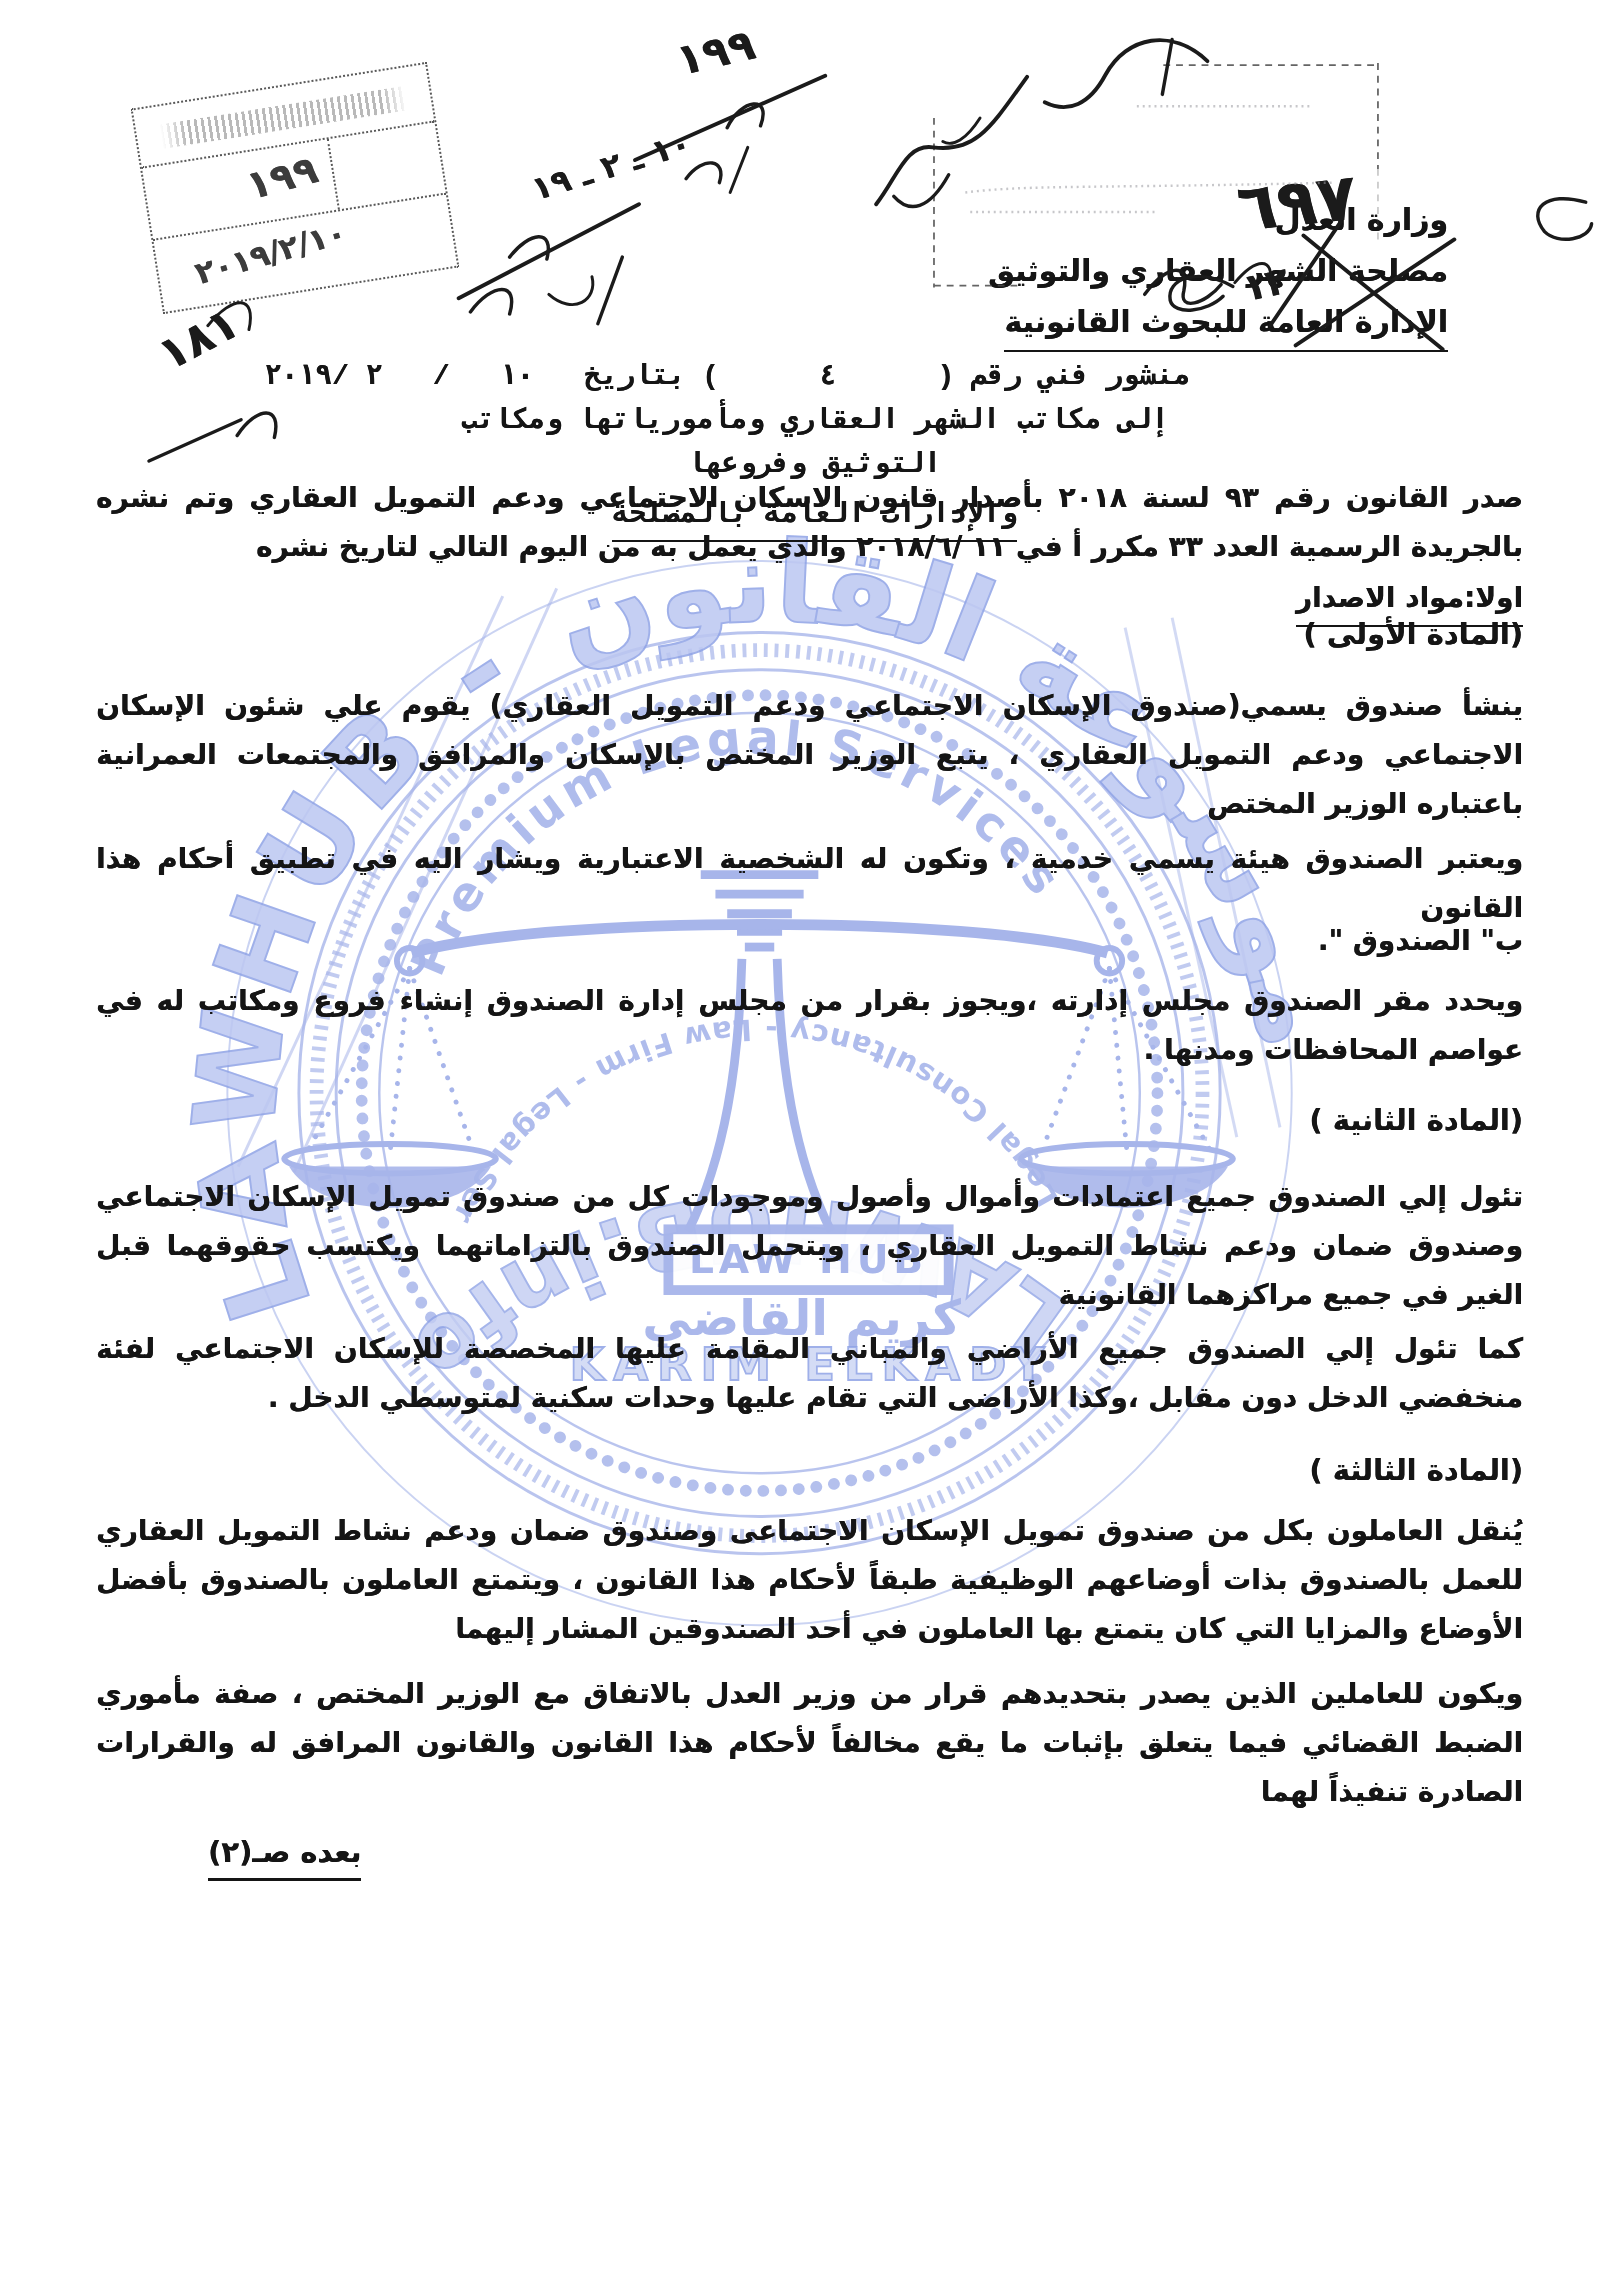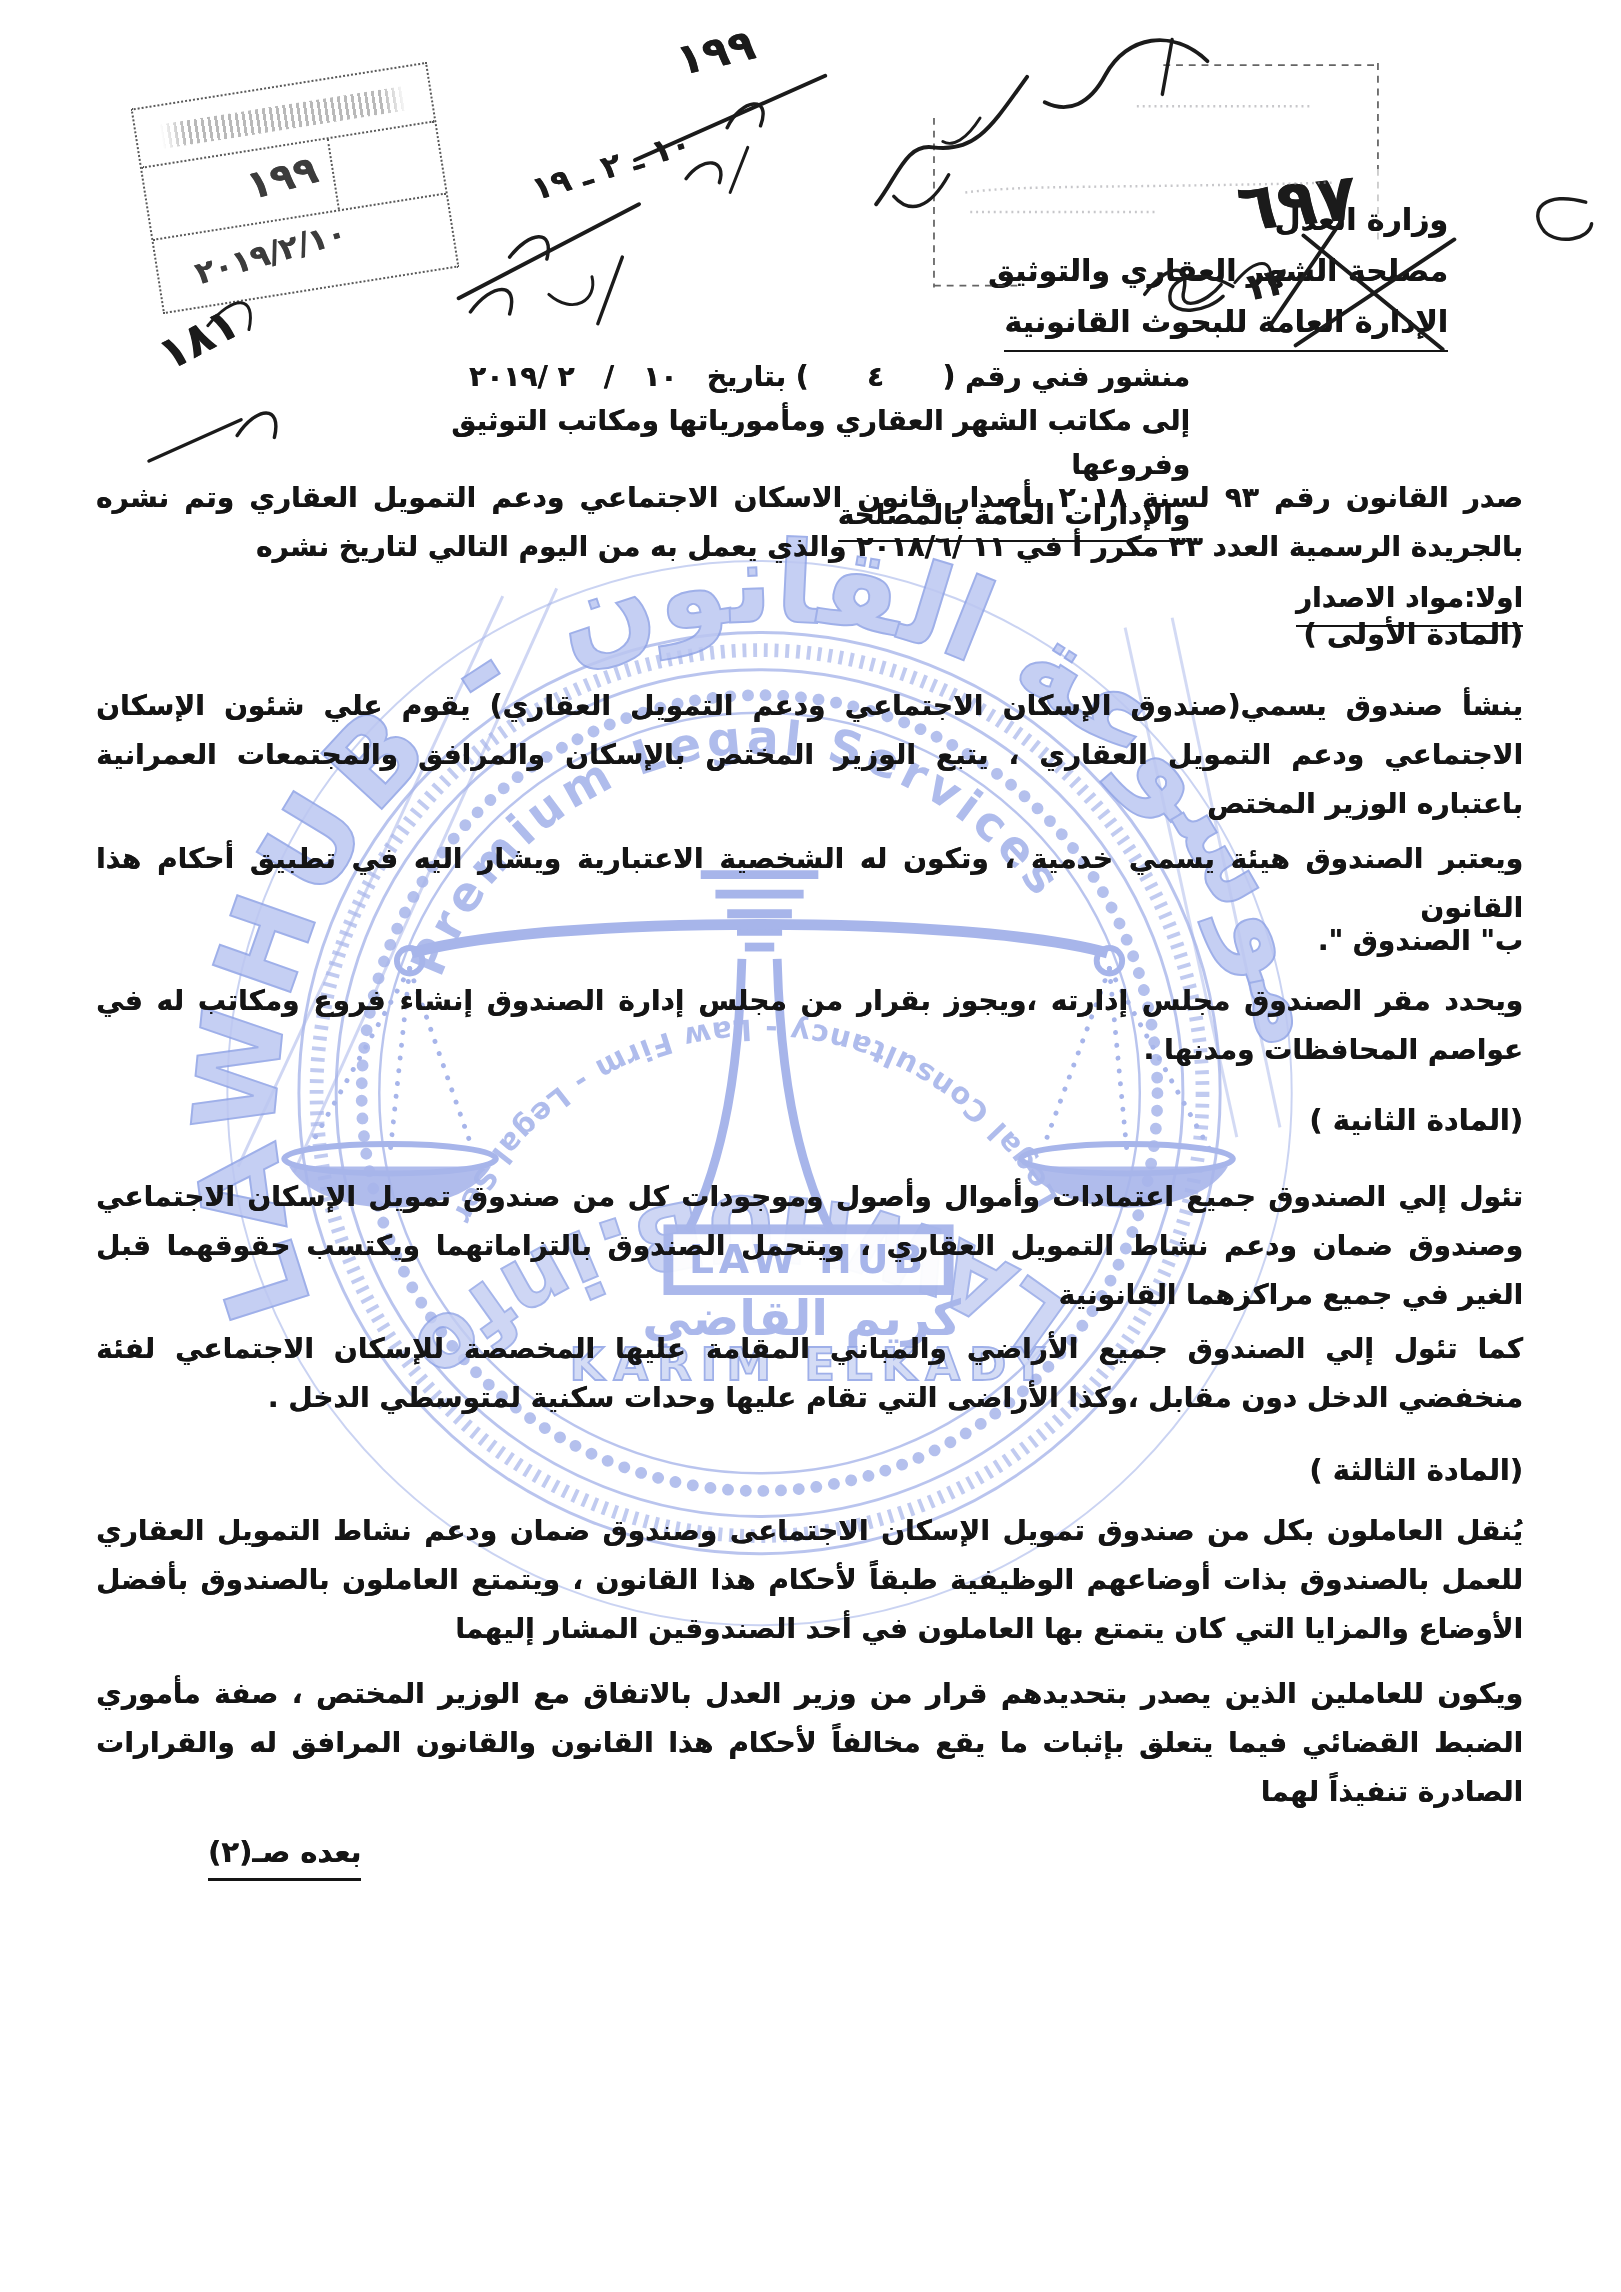--- a/index.html
+++ b/index.html
@@ -12,22 +12,22 @@
   .wm{position:absolute;left:0;top:0;z-index:0;}
   .ink{position:absolute;left:0;top:0;z-index:3;pointer-events:none;}
   .content{
     position:absolute;left:0;top:0;width:1621px;height:1626px;z-index:2;
     direction:rtl;color:#151515;font-weight:700;
     text-shadow:0.3px 0 0 currentColor;
   }
   .hblock{position:absolute;top:194px;right:173px;text-align:right;
     font-size:30px;line-height:51px;white-space:nowrap;}
   .uline{border-bottom:2.9px solid #151515;padding-bottom:2.9px;display:inline-block;}
-  .circ{position:absolute;top:355px;left:439px;width:751px;text-align:right;
-    font-size:28px;line-height:44px;}
+  .circ{position:absolute;top:355px;left:439px;width:751px;text-align:center;
+    font-size:28px;line-height:44px;font-family:Liberation Mono, monospace;}
   .circ .pre{white-space:pre;}
   .para{position:absolute;left:96px;right:98px;text-align:justify;
     font-size:28px;line-height:49px;}
   .line-r{position:absolute;right:98px;text-align:right;font-size:28px;line-height:49px;}
   .hd{position:absolute;left:96px;right:98px;text-align:right;
     font-size:29px;line-height:49px;}
   .footer{position:absolute;left:208px;top:1829px;font-size:29px;line-height:47px;
     border-bottom:3.9px solid #151515;padding-bottom:2px;}
   
   .stamp{

